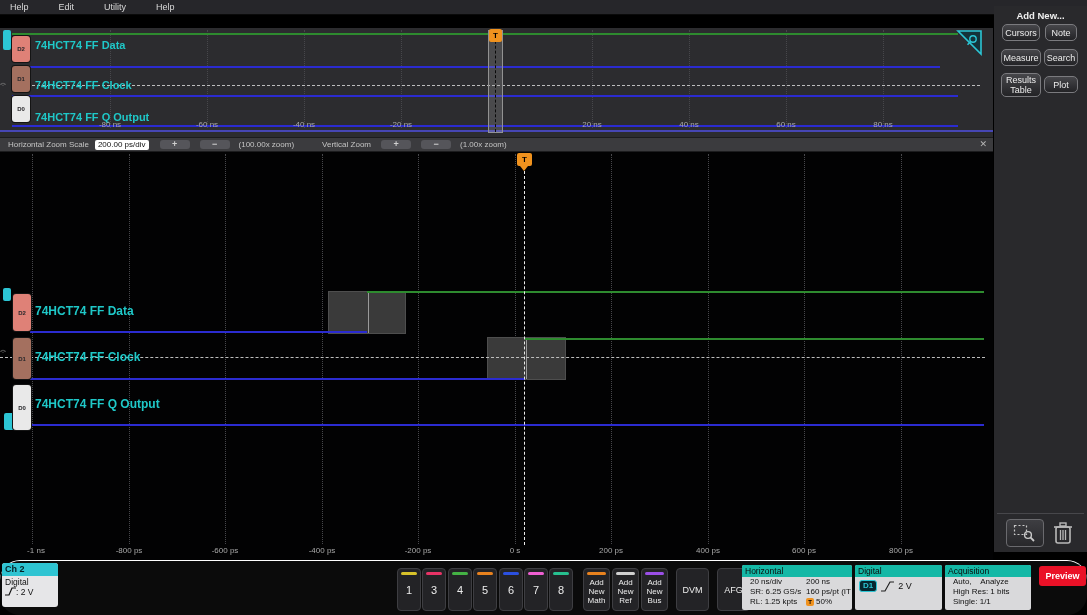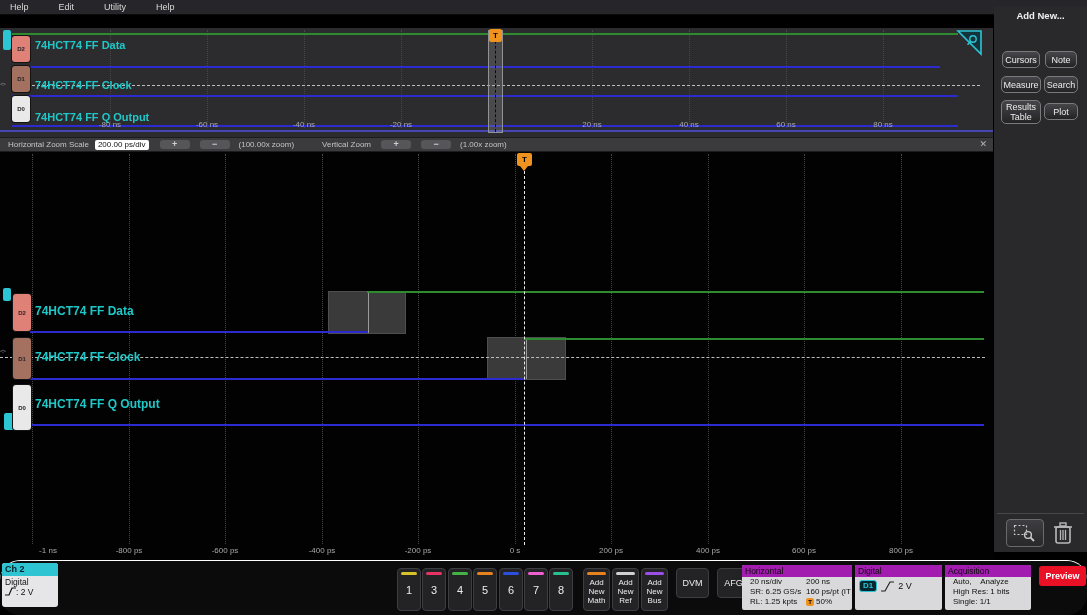--- a/index.html
+++ b/index.html
@@ -41,43 +41,43 @@
   .greybox{position:absolute;background:#3a3a3a;border:1px solid #4e4e4e;box-sizing:border-box;}
   .greybox .edge{position:absolute;top:0;bottom:0;width:1px;background:#9a9a9a;}
   .dashV{position:absolute;width:0;border-left:1px dashed #ececec;}
   .dashH{position:absolute;height:0;border-top:1px dashed #bdbdbd;}
   
   #sidebar{position:absolute;left:994px;top:6px;width:93px;height:546px;background:#29292c;}
   #sidebar .title{position:absolute;top:4px;width:100%;text-align:center;color:#f0f0f0;
                   font-size:9.5px;font-weight:bold;}
   .sbtn{position:absolute;background:linear-gradient(#46464a,#232326);border:1px solid #7a7a7e;
         border-radius:5px;color:#ececec;font-size:9px;display:flex;align-items:center;
-        justify-content:center;text-align:center;box-sizing:border-box;line-height:10px;margin-top:27px;}
+        justify-content:center;text-align:center;box-sizing:border-box;line-height:10px;}
   .icobtn{position:absolute;background:linear-gradient(#3e3e42,#28282b);border:1px solid #6a6a6e;
           border-radius:4px;display:flex;align-items:center;justify-content:center;}
   
   #bottombar{position:absolute;left:0;top:560px;width:1087px;height:55px;background:#0b0b0b;
              border-top:1px solid #ffffff;box-sizing:border-box;border-radius:20px;}
   #ch2{position:absolute;left:2px;top:2px;width:56px;height:44px;border-radius:3px;overflow:hidden;
        background:#e6e6e8;}
   #ch2 .hd{height:13px;color:#052025;font-size:9px;font-weight:bold;line-height:13px;padding-left:3px;}
   #ch2 .bd{font-size:8.5px;color:#111;padding:1px 0 0 3px;line-height:10px;}
   .digit{position:absolute;top:7px;width:24px;height:43px;background:#232326;border:1px solid #3e3e42;
          border-radius:4px;box-sizing:border-box;}
   .digit .bar,.addbtn .bar{position:absolute;top:3px;left:3px;right:3px;height:3px;border-radius:2px;}
   .digit .num{position:absolute;top:0;left:0;right:0;bottom:0;display:flex;align-items:center;
               justify-content:center;color:#ececec;font-size:11px;}
   .addbtn{position:absolute;top:7px;width:27px;height:43px;background:#232326;border:1px solid #3e3e42;
           border-radius:4px;box-sizing:border-box;color:#ececec;font-size:8px;text-align:center;
           padding-top:9px;line-height:9px;}
-  .fnbtn{position:absolute;top:7px;width:33px;height:30px;background:#232326;border:1px solid #3e3e42;
+  .fnbtn{position:absolute;top:7px;width:33px;height:43px;background:#232326;border:1px solid #3e3e42;
          border-radius:4px;box-sizing:border-box;color:#ececec;font-size:9px;display:flex;
          align-items:center;justify-content:center;}
   .panel{position:absolute;top:4px;height:45px;background:#d9d9db;border-radius:2px;overflow:hidden;}
-  .panel .hdr{background:#a21caf;color:#0c0c0c;font-size:8.5px;height:12px;line-height:12px;padding-left:3px;}
+  .panel .hdr{background:#14b8a6;color:#0c0c0c;font-size:8.5px;height:12px;line-height:12px;padding-left:3px;}
   .panel .row{font-size:8px;color:#101010;display:flex;padding-left:8px;line-height:10px;}
   .panel .row .c1{width:56px;}
   #preview{position:absolute;left:1039px;top:5px;width:47px;height:20px;border-radius:3px;
            color:#fff;font-size:9px;font-weight:bold;display:flex;align-items:center;justify-content:center;}
   .d1badge{background:#062730;border:1px solid #2cc5d4;border-radius:3px;color:#2cc5d4;
            font-size:8px;font-weight:bold;padding:0 3px;line-height:10px;}
   #splitdots{position:absolute;left:990px;top:281px;color:#9a9a9a;font-size:12px;line-height:6px;}
 </style>
 </head>
 <body>
@@ -187,21 +187,21 @@
     <div class="cyantab" style="left:3px;top:136px;width:8px;height:13px"></div>
     <div class="cyantab" style="left:4px;top:261px;width:12px;height:17px"></div>
     <span class="srcglyph" style="left:0;top:196px">&lt;&gt;</span>
     <div class="badge" style="left: 13px; top: 142px; height: 37px; background: rgb(223, 129, 119);">D2</div>
     <div class="badge" style="left: 13px; top: 186px; height: 41px; background: rgb(164, 112, 95);">D1</div>
     <div class="badge" style="left: 13px; top: 233px; height: 45px; background: rgb(233, 233, 233);">D0</div>
     <span class="chlabel" style="left:35px;top:152px;font-size:12px">74HCT74 FF Data</span>
     <span class="chlabel" style="left:35px;top:198px;font-size:12px">74HCT74 FF Clock</span>
     <span class="chlabel" style="left:35px;top:245px;font-size:12px">74HCT74 FF Q Output</span>
 
-    <span class="tick" style="left:48px;top:394px">-1 ns</span>
+    <span class="tick" style="left:36px;top:394px">-1 ns</span>
     <span class="tick" style="left:129px;top:394px">-800 ps</span>
     <span class="tick" style="left:225px;top:394px">-600 ps</span>
     <span class="tick" style="left:322px;top:394px">-400 ps</span>
     <span class="tick" style="left:418px;top:394px">-200 ps</span>
     <span class="tick" style="left:515px;top:394px">0 s</span>
     <span class="tick" style="left:611px;top:394px">200 ps</span>
     <span class="tick" style="left:708px;top:394px">400 ps</span>
     <span class="tick" style="left:804px;top:394px">600 ps</span>
     <span class="tick" style="left:901px;top:394px">800 ps</span>
   </div>

